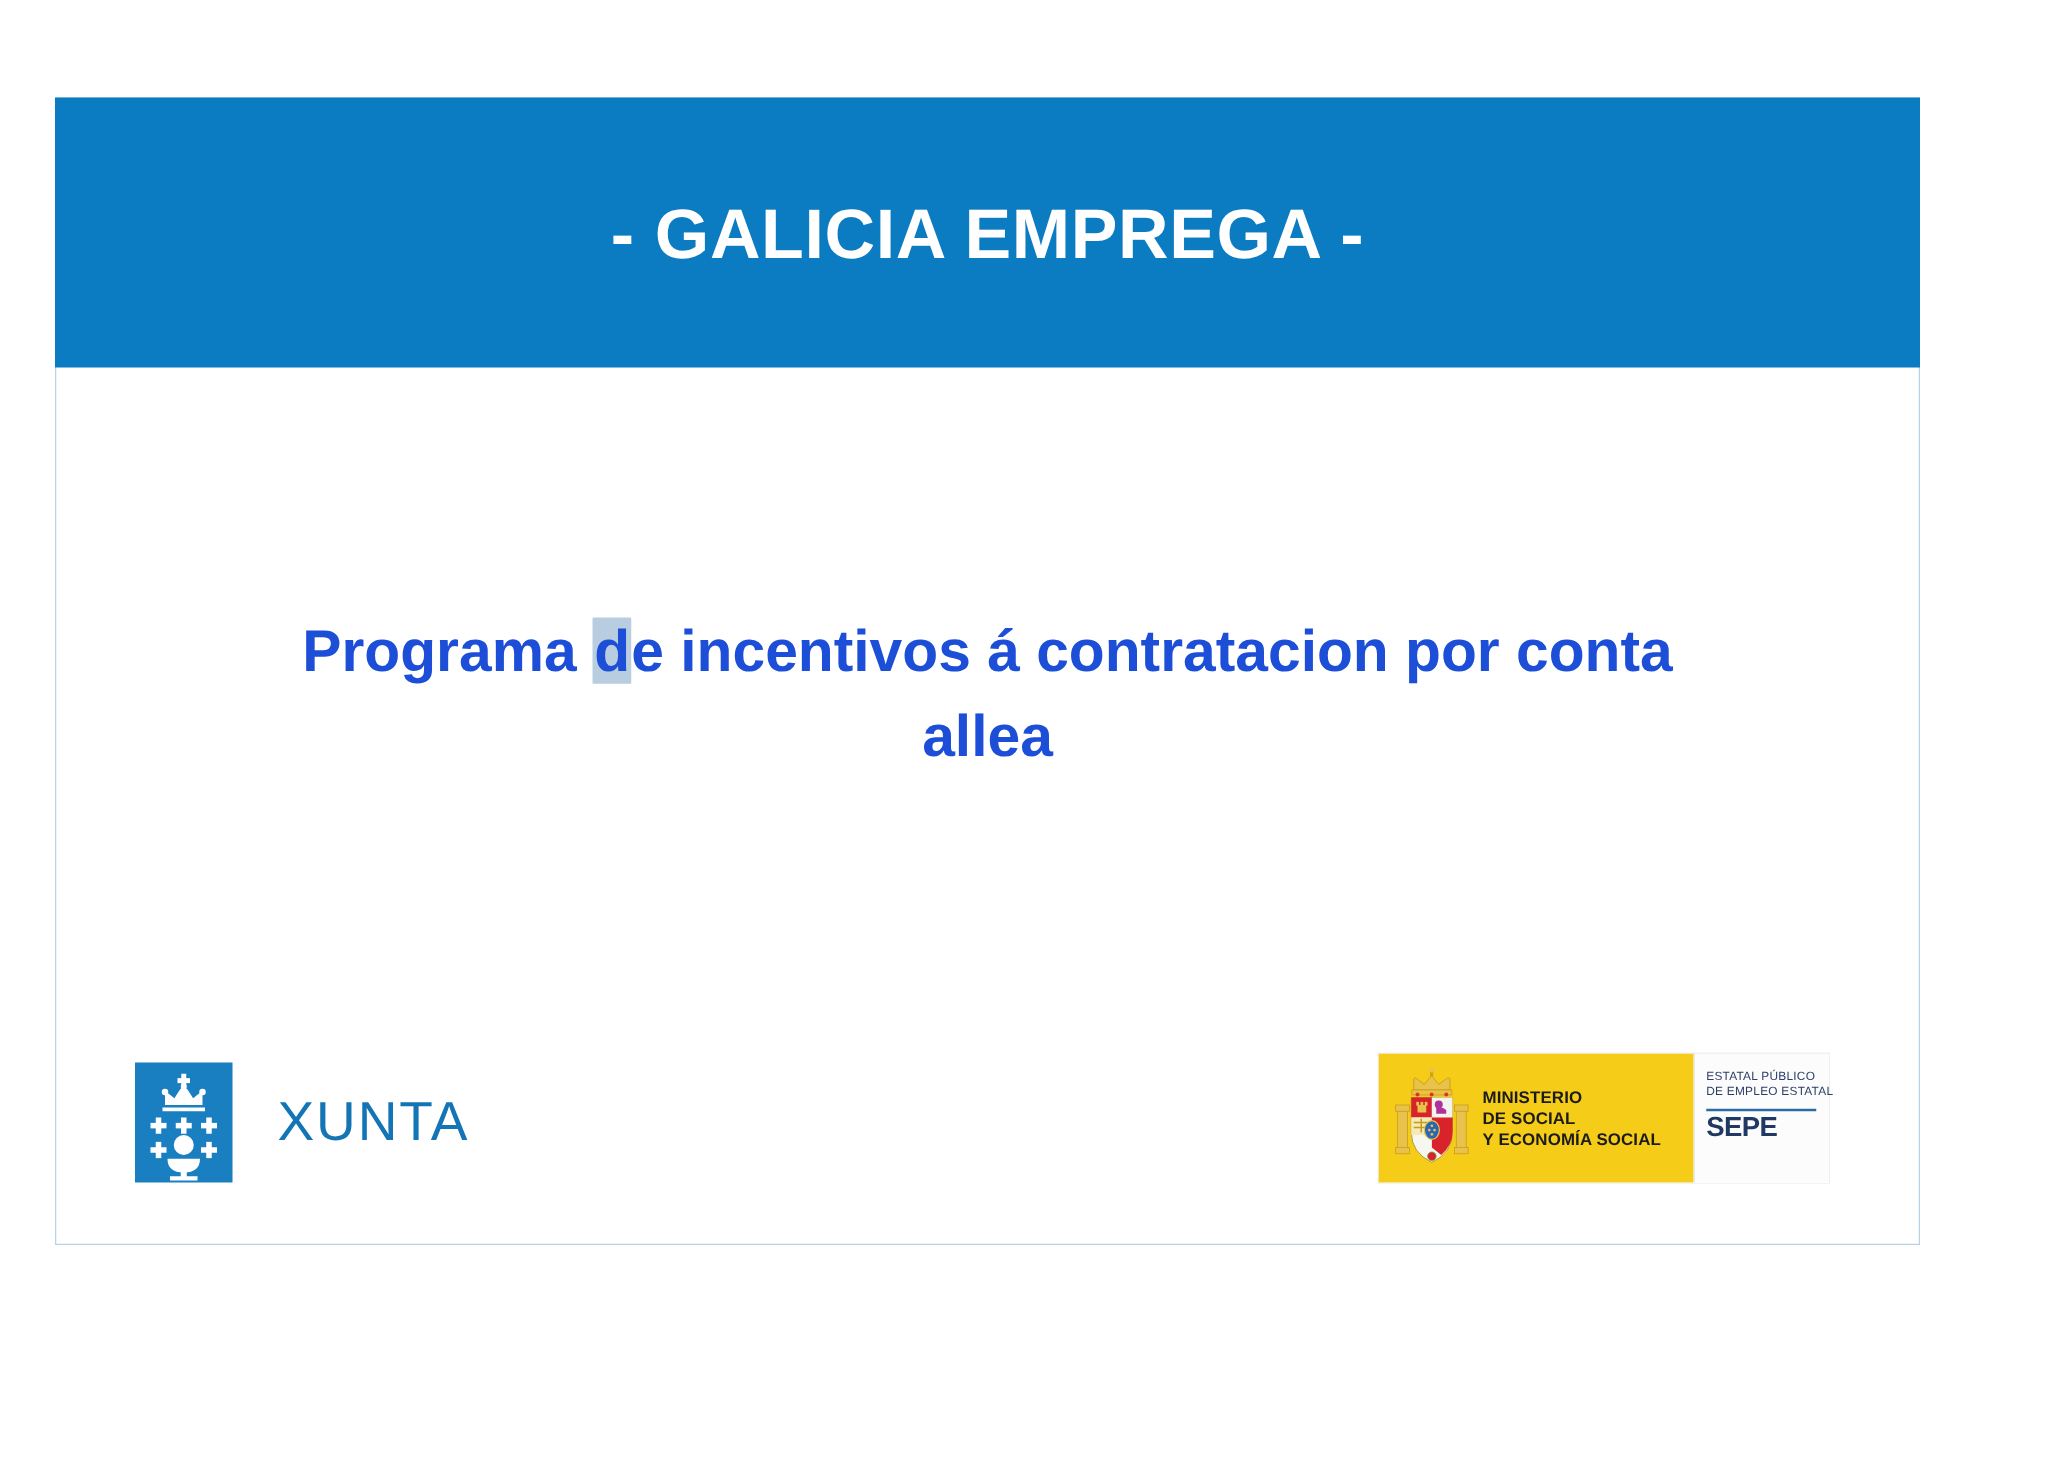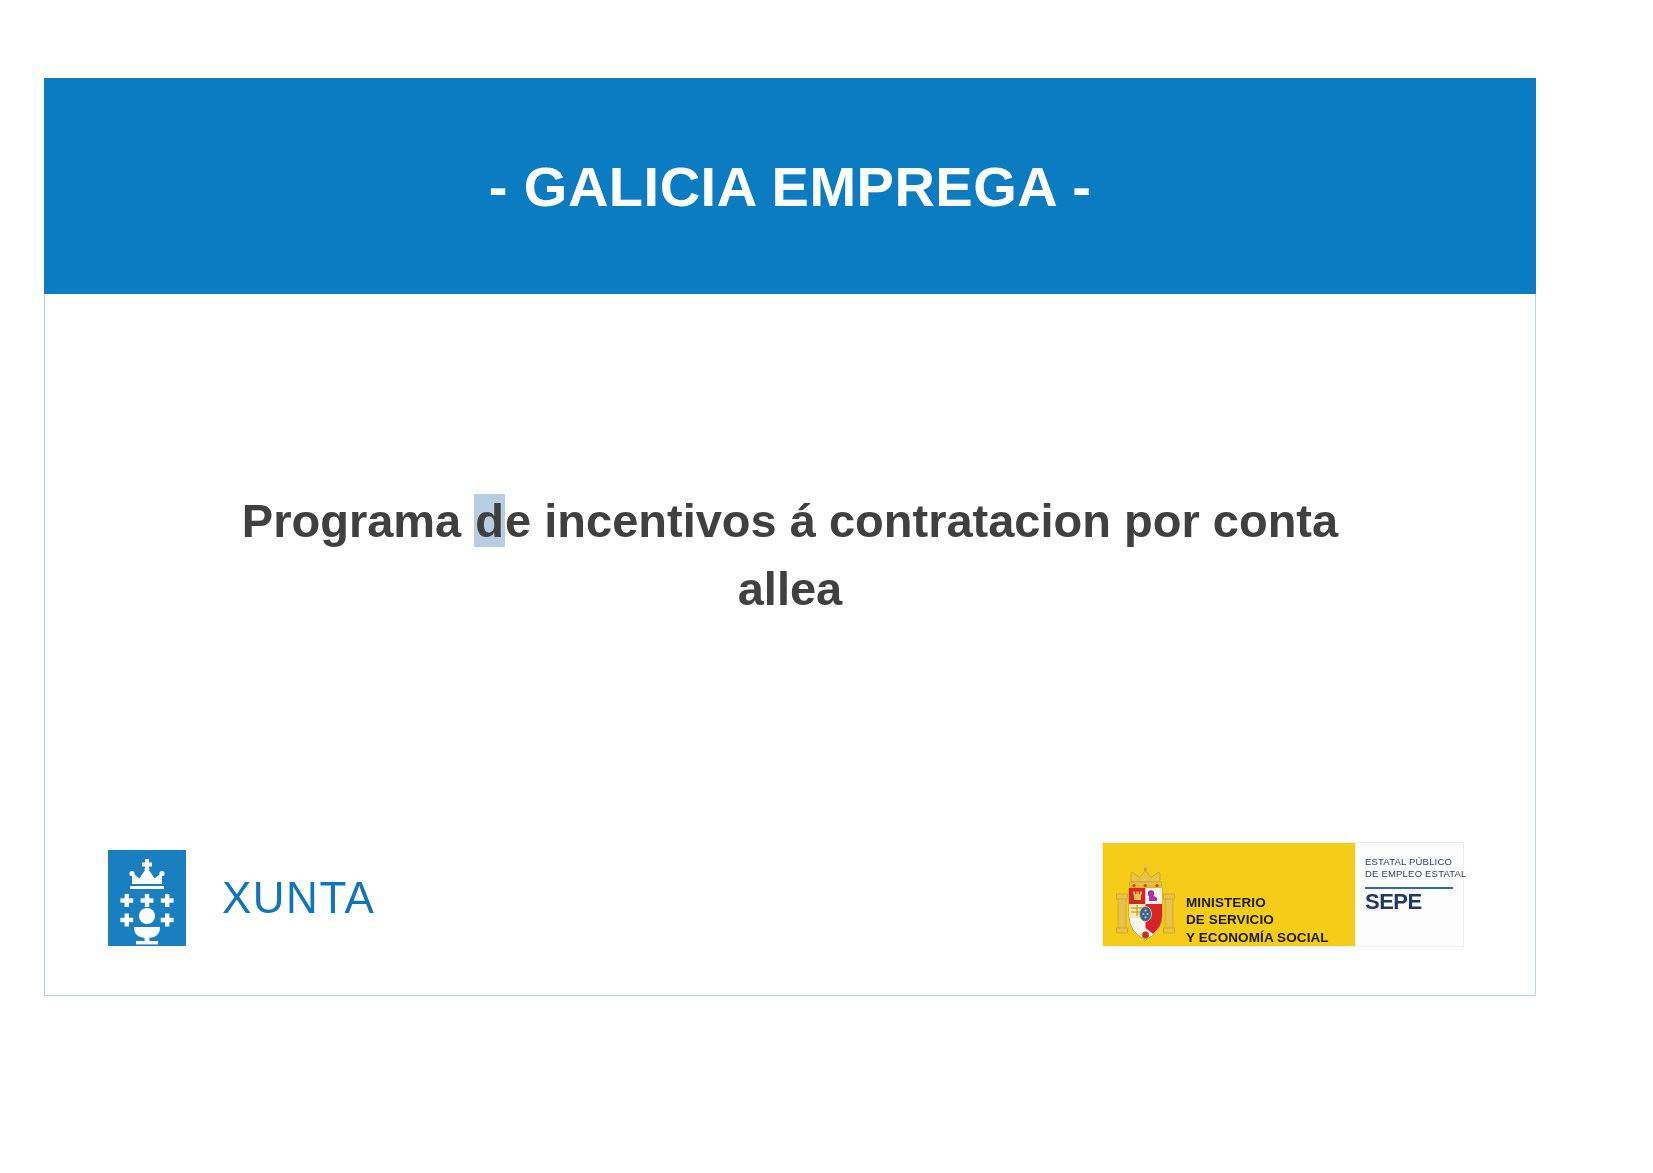--- a/index.html
+++ b/index.html
@@ -59,21 +59,21 @@
     height: 702px;
   }
 
   .subtitle-block {
     position: absolute;
     left: 50%;
     transform: translateX(-50%);
     top: 192px;
     width: 1300px;
     text-align: center;
-    color: #404040;
+    color: #1d4ed8;
     font-size: 47px;
     font-weight: bold;
     line-height: 1.45;
   }
   .subtitle-line {
     display: block;
   }
   .sel-highlight {
     background: #b9cde0;
     padding: 0 1px;
@@ -118,21 +118,21 @@
     width: 360px;
     height: 103px;
     display: flex;
     box-shadow: 0 0 0 1px #efefef;
   }
   .sepe-left {
     background: #f5cd19;
     width: 252px;
     height: 100%;
     display: flex;
-    align-items: flex-end;
+    align-items: center;
     box-sizing: border-box;
     padding-left: 12px;
   }
   .coat-of-arms {
     width: 62px;
     height: 82px;
     flex: 0 0 auto;
   }
   .ministerio-text {
     margin-left: 9px;
@@ -291,21 +291,21 @@
           <ellipse cx="30.5" cy="50" rx="6" ry="7.5" fill="#2b66b5" stroke="#e8c24a" stroke-width="1"></ellipse>
           <g fill="#e8c24a">
             <circle cx="30.5" cy="46.6" r="1.1"></circle>
             <circle cx="28.4" cy="50" r="1.1"></circle>
             <circle cx="32.6" cy="50" r="1.1"></circle>
             <circle cx="30.5" cy="53.4" r="1.1"></circle>
           </g>
         </svg>
         <div class="ministerio-text">
           <span>MINISTERIO</span>
-          <span>DE SERVICIO</span>
+          <span>DE SOCIAL</span>
           <span>Y ECONOMÍA SOCIAL</span>
         </div>
       </div>
       <div class="sepe-right">
         <div class="sepe-small">
           <span>ESTATAL PÚBLICO</span>
           <span>DE EMPLEO ESTATAL</span>
         </div>
         <div class="sepe-rule"></div>
         <div class="sepe-big">SEPE</div>

